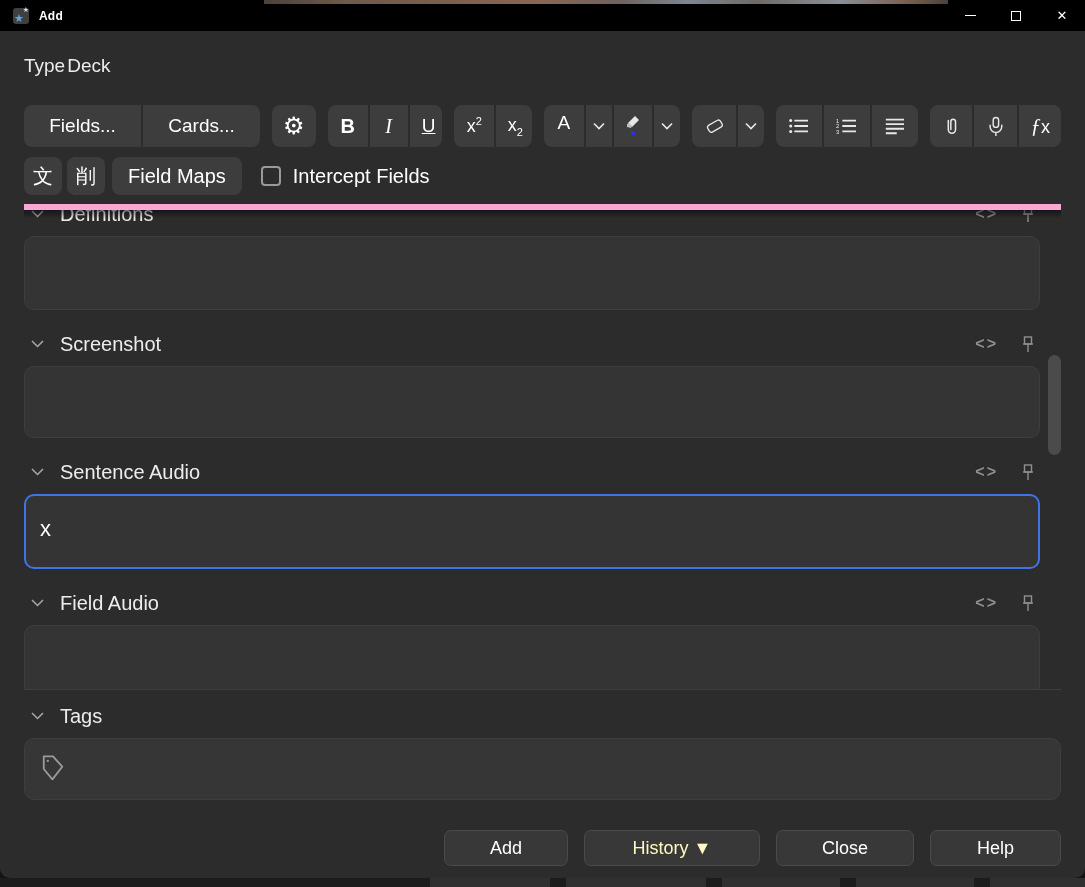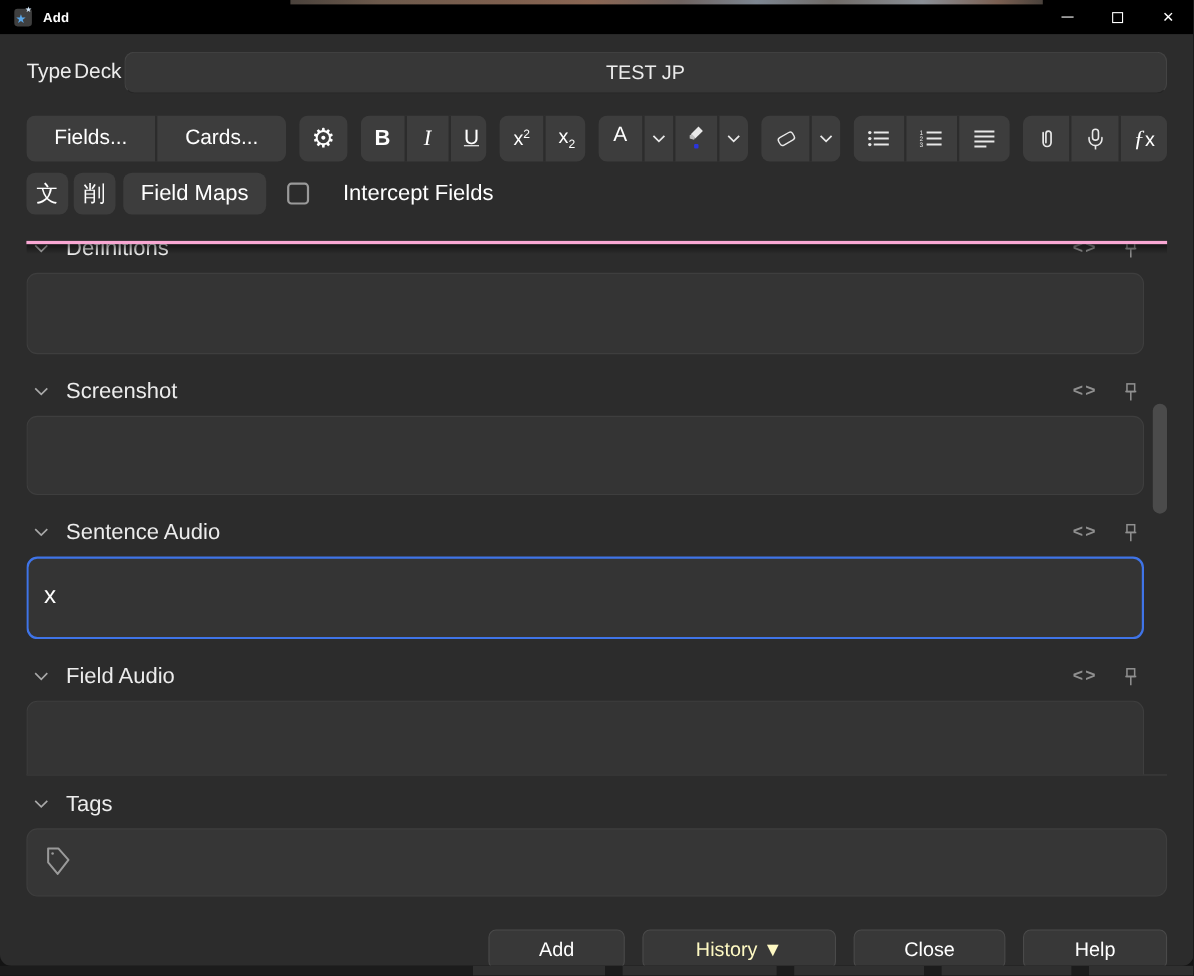--- a/index.html
+++ b/index.html
@@ -55,25 +55,25 @@
   .fx { font-size:18px; }
   .fx i { font-family:"Liberation Serif", serif; font-size:21px; }
 
   
   .addon-row { margin-top:9px; display:flex; align-items:center; gap:5px; height:40px; }
   .sq-btn { width:38px; height:38px; border-radius:8px; background:#3d3d3d; color:#fff; font-size:20px;
     display:flex; align-items:center; justify-content:center; border:none; }
   .pill-btn { height:38px; padding:0 16px; border-radius:8px; background:#3d3d3d; color:#fff; font-size:20px;
     display:flex; align-items:center; justify-content:center; border:none; margin-left:2px; }
   .checkbox { width:20px; height:20px; border:2px solid #9a9a9a; border-radius:4px; background:transparent; margin-left:14px; }
-  .cb-label { color:#fff; font-size:20px; margin-left:26px;text-align:center; }
-
-  
-  .scroll-area { position:relative; margin-top:23px; height:486px; overflow:hidden;
-    border-top:3px solid #f9a8d4; border-bottom:1px solid #3e3e3e; }
+  .cb-label { color:#fff; font-size:20px; margin-left:7px;text-align:center; }
+
+  
+  .scroll-area { position:relative; margin-top:8px; height:486px; overflow:hidden;
+    border-top:6px solid #f9a8d4; border-bottom:1px solid #3e3e3e; }
   .scroll-area::before { content:""; position:absolute; left:0; right:0; top:0; height:9px; z-index:3;
     background:linear-gradient(rgba(0,0,0,.5), rgba(0,0,0,0)); pointer-events:none; }
   .fields-inner { padding-right:21px; }
   .sec-head { display:flex; align-items:center; height:32px; color:#ececec; font-size:20px; }
   .sec-head.first { margin-top:-12px; }
   .sec-chevron { margin:0 16px 0 7px; display:flex; }
   .head-spacer { flex:1; }
   .html-toggle { color:#8f8f8f; font-size:16px; letter-spacing:2px; font-weight:bold; }
   .pin-wrap { margin-left:24px; margin-right:6px; display:flex; }
   .field-box { margin-top:6px; margin-bottom:18px; height:74px; background:#343434;
@@ -129,21 +129,20 @@
             <span class="glyph-close">✕</span>
           </div>
       </div>
     </div>
 
     <div class="content">
 
       <div class="notetype-row">
         <span class="nt-label">Type</span>
         <span class="nt-label">Deck</span>
-        <button class="select-btn">TEST JP</button>
       </div>
 
       <div class="toolbar">
         <div class="tb-group">
           <button class="tb-btn tb-text">Fields...</button>
           <button class="tb-btn tb-text">Cards...</button>
         </div>
         <div class="tb-group">
           <button class="tb-btn">
               <span class="gear">⚙</span>

